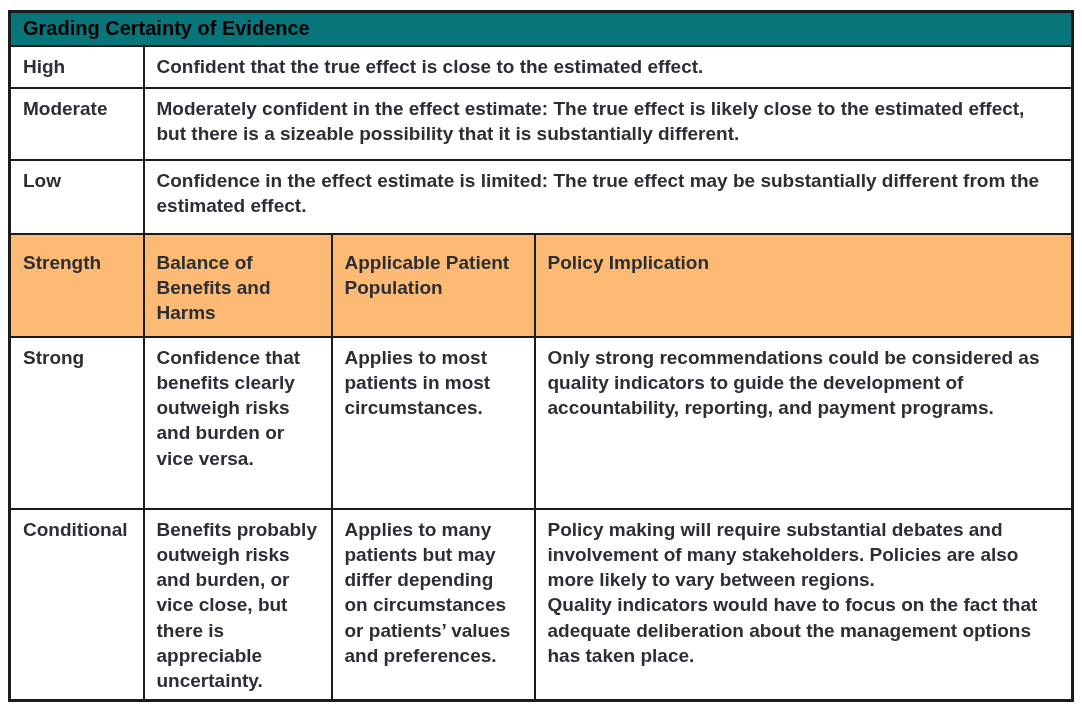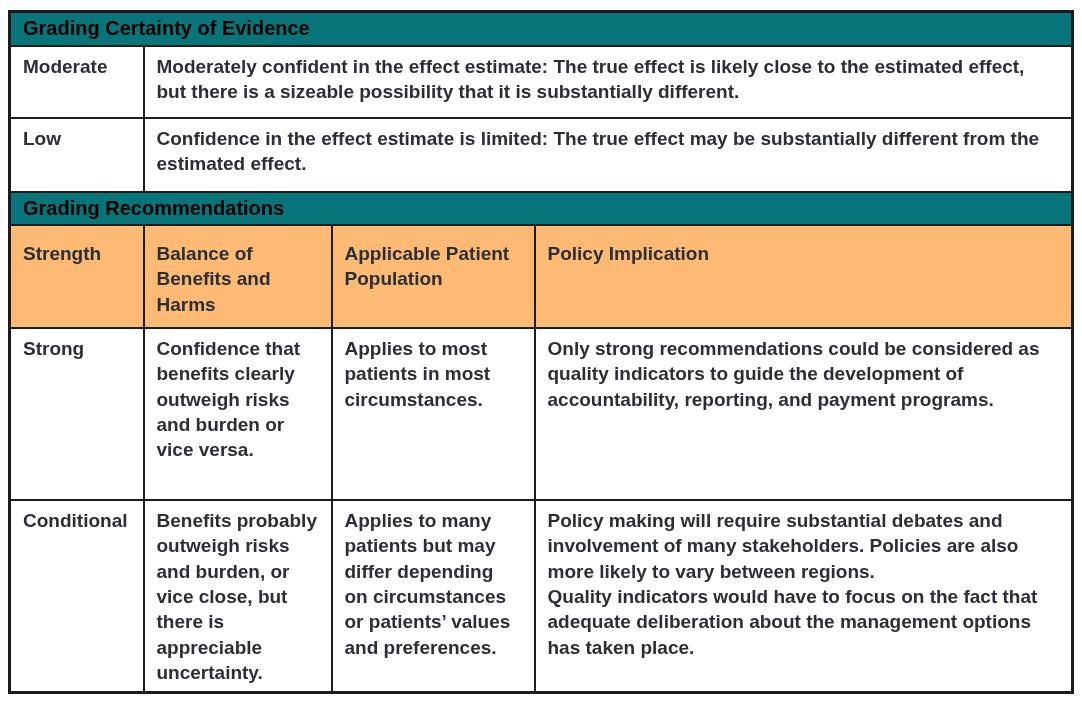--- a/index.html
+++ b/index.html
@@ -58,32 +58,33 @@
       <col style="width:134px">
       <col style="width:188px">
       <col style="width:203px">
       <col>
     </colgroup>
     <tbody>
 
       <tr style="height:31px">
         <td colspan="4" class="band">Grading Certainty of Evidence</td>
       </tr>
+      <tr style="height:42px">
+        <td>High</td>
+        <td colspan="3">Confident that the true effect is close to the estimated effect.</td>
+      </tr>
       <tr style="height:72px">
         <td>Moderate</td>
         <td colspan="3">Moderately confident in the effect estimate: The true effect is likely close to the estimated effect, but there is a sizeable possibility that it is substantially different.</td>
       </tr>
       <tr style="height:74px">
         <td>Low</td>
         <td colspan="3">Confidence in the effect estimate is limited: The true effect may be substantially different from the estimated effect.</td>
       </tr>
 
-      <tr style="height:32px">
-        <td colspan="4" class="band">Grading Recommendations</td>
-      </tr>
       <tr style="height:103px">
         <th class="colhead">Strength</th>
         <th class="colhead">Balance of Benefits and Harms</th>
         <th class="colhead">Applicable Patient Population</th>
         <th class="colhead">Policy Implication</th>
       </tr>
       <tr style="height:172px">
         <td>Strong</td>
         <td>Confidence that benefits clearly outweigh risks and burden or vice versa.</td>
         <td>Applies to most patients in most circumstances.</td>

